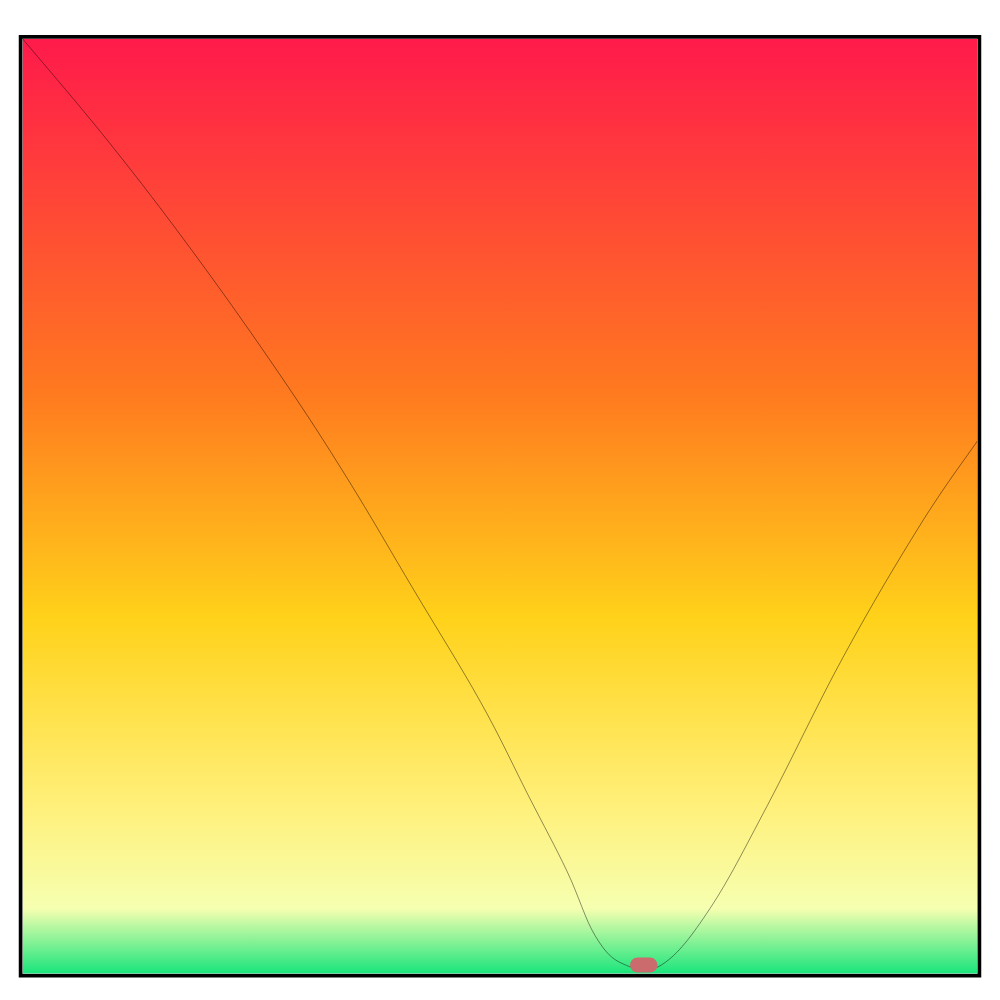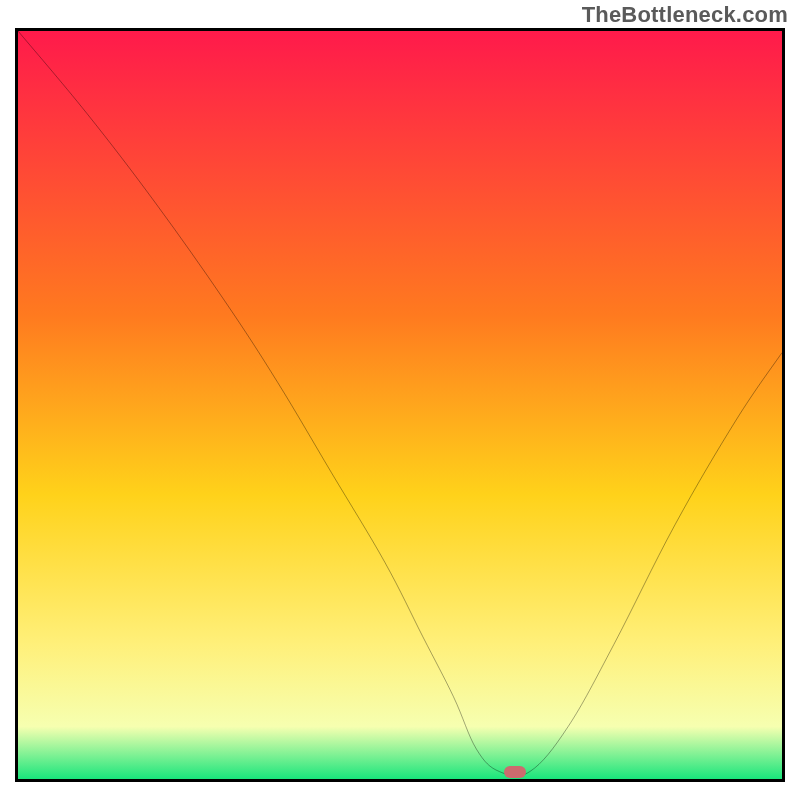--- a/index.html
+++ b/index.html
@@ -50,21 +50,20 @@
     border-radius: 6px;
     background: #cc6b6e;
     transform: translate(-50%, -50%);
     z-index: 3;
   }
 </style>
 </head>
 <body>
 
 <div class="frame">
-  <div class="watermark">TheBottleneck.com</div>
 
   <div class="plot">
 
     <svg class="fill" viewBox="0 0 100 100" preserveAspectRatio="none">
       <defs>
         <linearGradient id="bg" x1="0" y1="0" x2="0" y2="1">
           <stop id="g0" offset="0%" stop-color="#ff1a4b"></stop>
           <stop id="g1" offset="38%" stop-color="#ff7a1f"></stop>
           <stop id="g2" offset="62%" stop-color="#ffd21a"></stop>
           <stop id="g3" offset="82%" stop-color="#fff07a"></stop>

